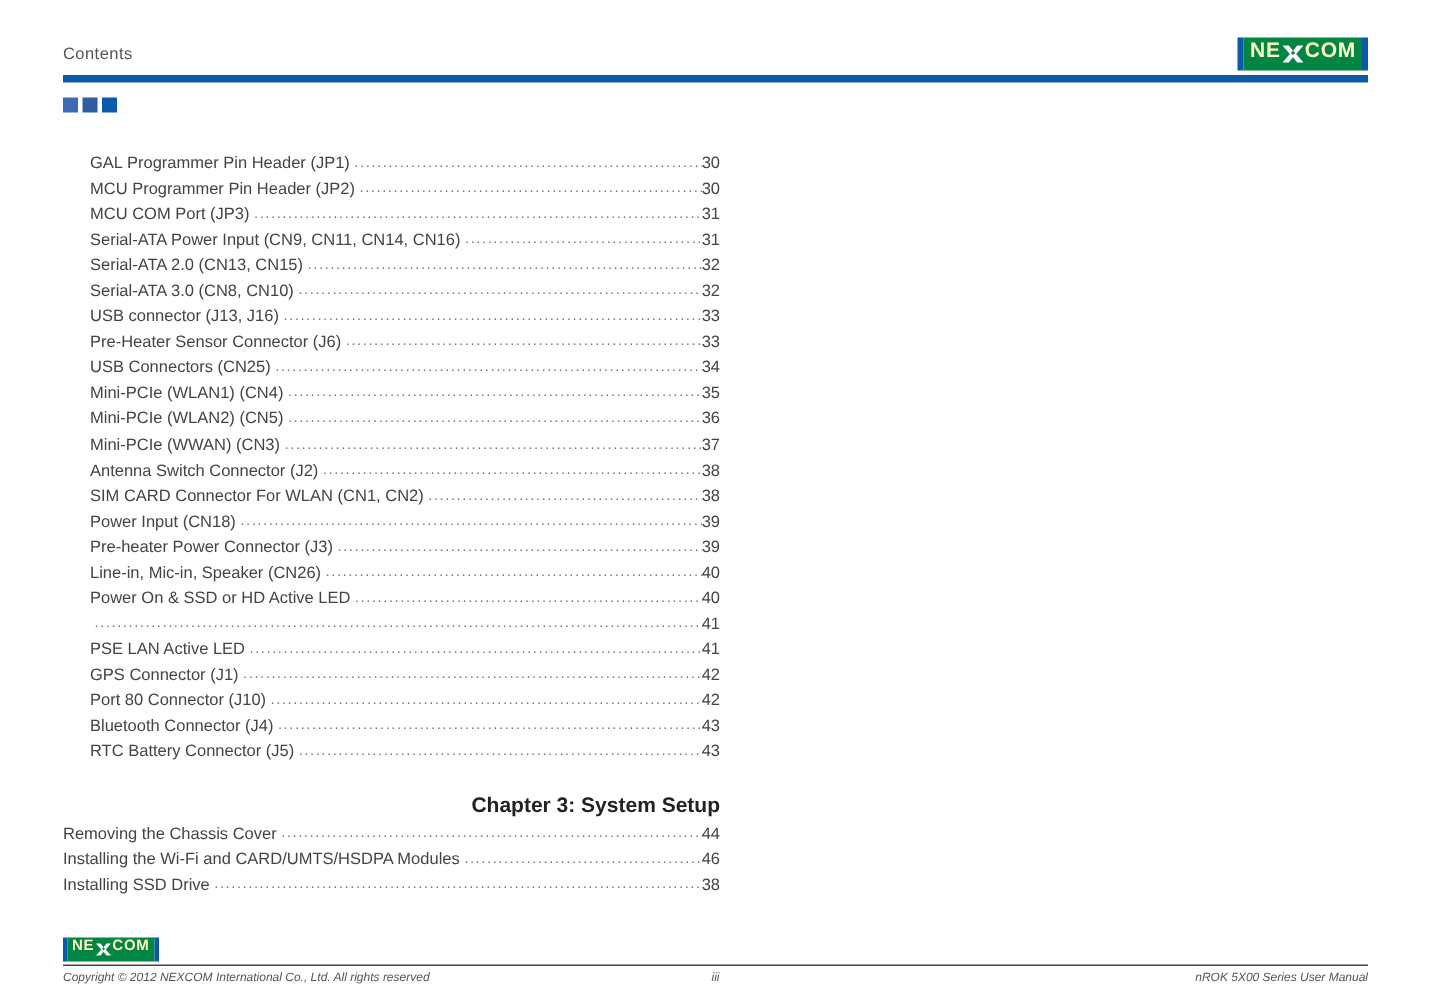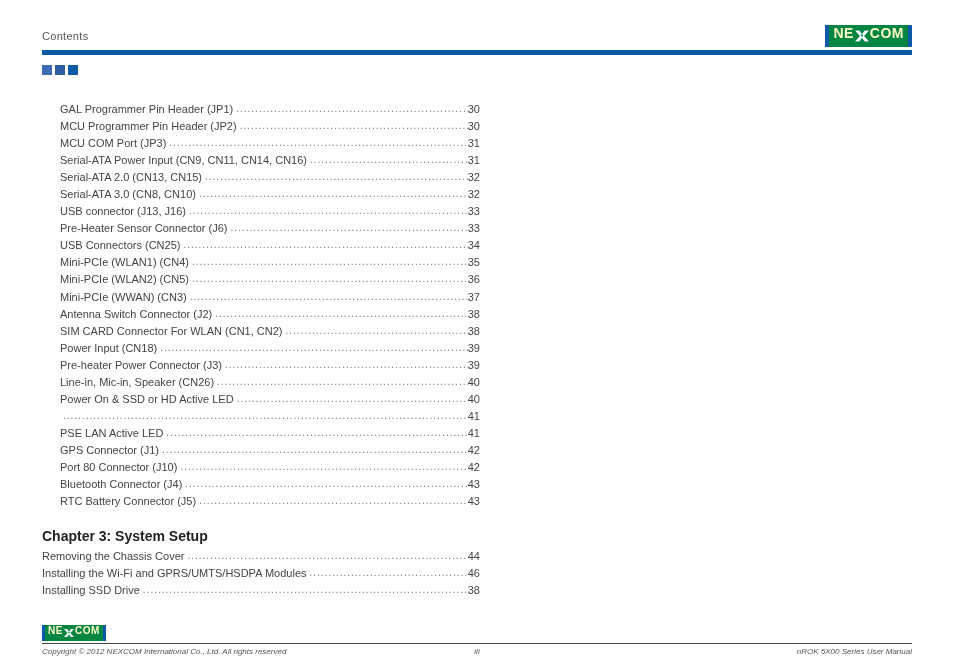--- a/index.html
+++ b/index.html
@@ -65,20 +65,21 @@
     width: 10px; height: 10px; display: block;
   }
   .sq-a { background: #3b6cb3; }
   .sq-b { background: #2f5da3; }
   .sq-c { background: #0a5aa8; }
 
   .content {
     width: 420px;
     margin-top: 26px;
     margin-left: 18px;
+    text-align: right;
   }
   .toc-line {
     display: flex;
     align-items: baseline;
     font-size: 11px;
     color: #444;
     line-height: 1.55;
     white-space: nowrap;
   }
   .toc-line .label { flex: 0 0 auto; }
@@ -287,21 +288,21 @@
       </div>
 
     <div class="chapter">Chapter 3: System Setup</div>
     <div id="chapter-list" class="toc-chapter">
         <div class="toc-line">
           <span class="label">Removing the Chassis Cover</span>
           <span class="dots"></span>
           <span class="pg">44</span>
         </div>
         <div class="toc-line">
-          <span class="label">Installing the Wi-Fi and GPRS/UMTS/HSDPA Modules</span>
+          <span class="label">Installing the Wi-Fi and CARD/UMTS/HSDPA Modules</span>
           <span class="dots"></span>
           <span class="pg">46</span>
         </div>
         <div class="toc-line">
           <span class="label">Installing SSD Drive</span>
           <span class="dots"></span>
           <span class="pg">38</span>
         </div>
       </div>
   </div>

